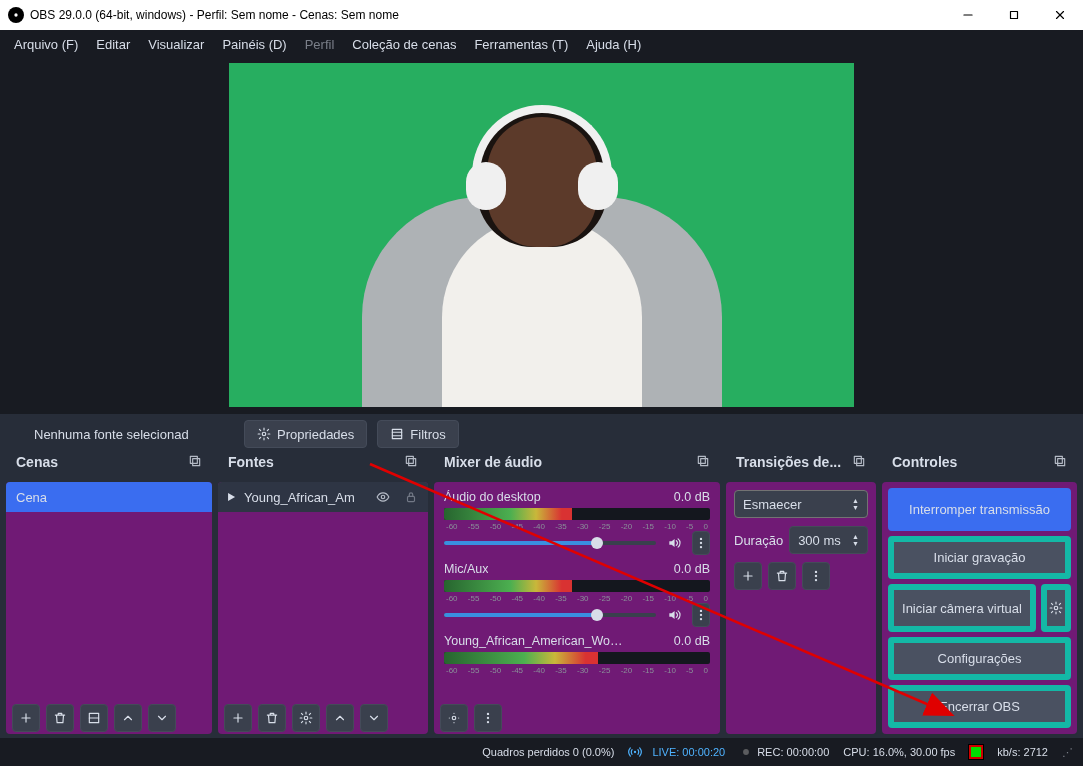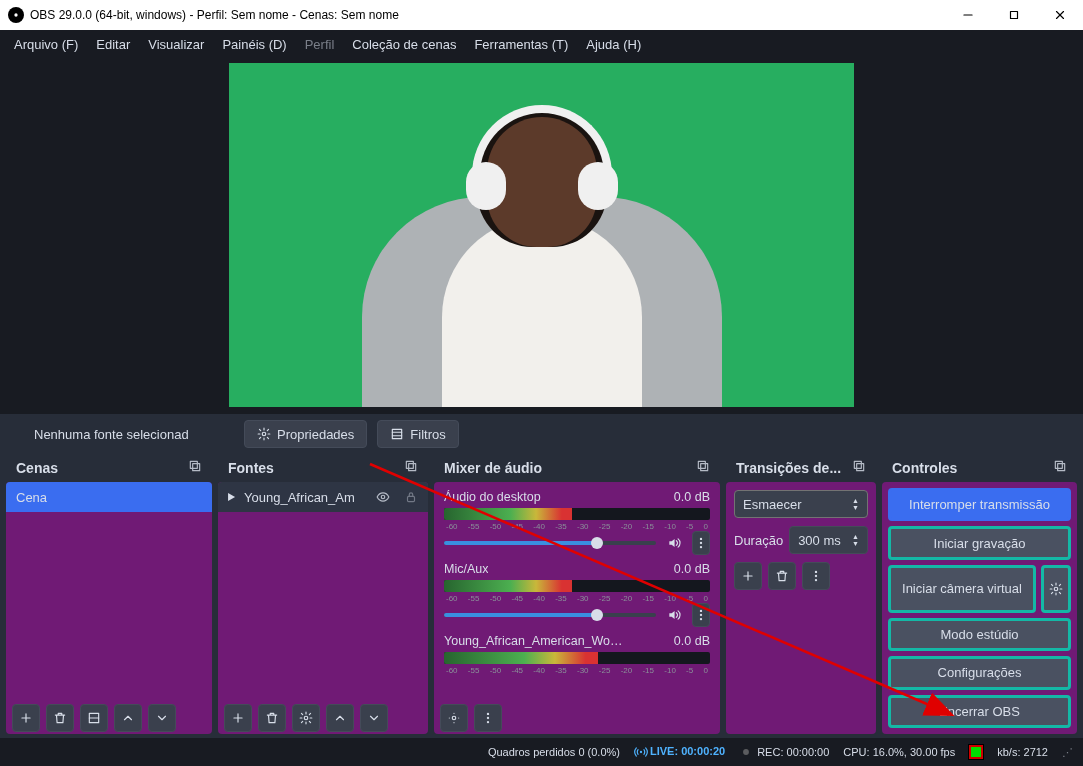--- a/index.html
+++ b/index.html
@@ -34,21 +34,21 @@
 .band { width:140px; height:70px; border:8px solid #f0f0f0; border-bottom:none; border-radius:70px 70px 0 0; position:absolute; left:50%; top:-302px; transform:translateX(-50%); z-index:4; }
 
 
 .srcrow { height:40px; background:#272d39; display:flex; align-items:center; padding:0 10px; gap:10px; font-size:13px; }
 .srcrow .label { flex:0 0 200px;margin-left:24px; }
 .tbtn { height:28px; padding:0 12px; background:#3a404d; border:1px solid #444b59; border-radius:4px; display:flex; align-items:center; gap:6px; cursor:pointer; font-size:13px; }
 
 
 .docks { flex:1; display:flex; gap:6px; padding:0 6px 4px; background:#272d39; min-height:0; }
 .dock { background:#272d39; display:flex; flex-direction:column; border-radius:0; }
-.dockh { height:28px; display:flex; align-items:center; justify-content:space-between; padding:0 6px 0 10px; font-size:14px; font-weight:600; }
+.dockh { height:28px; display:flex; justify-content:space-between; padding:0 6px 0 10px; font-size:14px; font-weight:600; }
 .dockh .popout { width:18px; height:18px; cursor:pointer; opacity:.8; }
 .dockbody { flex:1; background:#701a75; border-radius:4px; overflow:hidden; display:flex; flex-direction:column; position:relative; }
 .dock.scenes { width:206px; }
 .dock.sources { width:210px; }
 .dock.mixer { flex:1; min-width:0; }
 .dock.trans { width:150px; }
 .dock.ctrl { width:195px; }
 
 .listitem { height:30px; display:flex; align-items:center; padding:0 10px; font-size:13px; cursor:pointer; }
 .listitem.sel { background:#3a6df0; }
@@ -77,30 +77,30 @@
 
 
 .trans .dockbody { padding:8px; gap:8px; }
 .select { height:28px; background:#3a404d; border:1px solid #737373; border-radius:4px; display:flex; align-items:center; padding:0 8px; font-size:13px; justify-content:space-between; cursor:pointer; }
 .trow { display:flex; align-items:center; gap:6px; font-size:13px; }
 .spin { flex:1; height:28px; background:#3a404d; border:1px solid #444b59; border-radius:4px; display:flex; align-items:center; padding:0 8px; justify-content:space-between; }
 .updown { display:flex; flex-direction:column; font-size:7px; line-height:7px; }
 
 
 .ctrl .dockbody { padding:6px; gap:5px; }
-.btn { height:48px; background:#4a5161; border:3px solid #14b8a6; border-radius:4px; font-size:13px; display:flex; align-items:center; justify-content:center; cursor:pointer; }
+.btn { height:48px; background:#4a5161; border:6px solid #14b8a6; border-radius:4px; font-size:13px; display:flex; align-items:center; justify-content:center; cursor:pointer; }
 .btn.primary { background:#3a6df0; border-color:#3a6df0; }
 .btnrow { display:flex; gap:5px; }
 .btnrow .btn { flex:1; }
 .btnrow .sq { flex:0 0 30px; }
 
 
 .status { height:28px; background:#181b22; display:flex; align-items:center; justify-content:flex-end; gap:14px; padding:0 10px; font-size:11px; }
 .sindic { width:14px; height:14px; background:#00e000; border:2px solid #d00000; outline:1px solid #000; }
-.bcast { color:#4fb3ff; display:flex; gap:2px;font-weight:bold; }
+.bcast { color:#4fb3ff; display:flex; align-items:center; gap:10px; }
 
 
 .arrow-overlay { position:absolute; pointer-events:none; z-index:50; }
 
 svg.ic { width:14px; height:14px; stroke:#d8dee9; stroke-width:2; fill:none; stroke-linecap:round; stroke-linejoin:round; }
 svg.ic.f { fill:#d8dee9; stroke:none; }
 </style>
 </head>
 <body>
 
@@ -486,21 +486,20 @@
         <div class="btn">Iniciar gravação</div>
         <div class="btnrow">
           <div class="btn">Iniciar câmera virtual</div>
           <div class="btn sq">
               <svg class="ic" viewBox="0 0 24 24">
                 <circle cx="12" cy="12" r="3"></circle>
                 <path d="M12 2v3M12 19v3M4.2 4.2l2.1 2.1M17.7 17.7l2.1 2.1M2 12h3M19 12h3M4.2 19.8l2.1-2.1M17.7 6.3l2.1-2.1"></path>
               </svg>
             </div>
         </div>
-        <div class="btn">Modo estúdio</div>
         <div class="btn">Configurações</div>
         <div class="btn">Encerrar OBS</div>
       </div>
     </div>
 
     <svg class="arrow-overlay" style="left:0;top:0;width:100%;height:290px;">
       <defs>
           <marker id="ah" markerWidth="12" markerHeight="12" refX="10" refY="5" orient="auto">
             <polygon points="0 0, 12 5, 0 10" fill="#e00000"></polygon>
           </marker>

